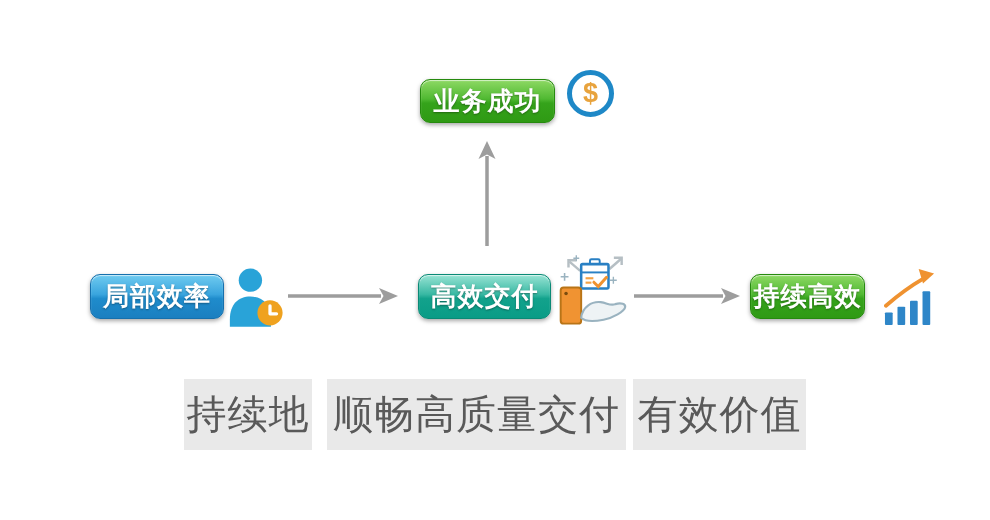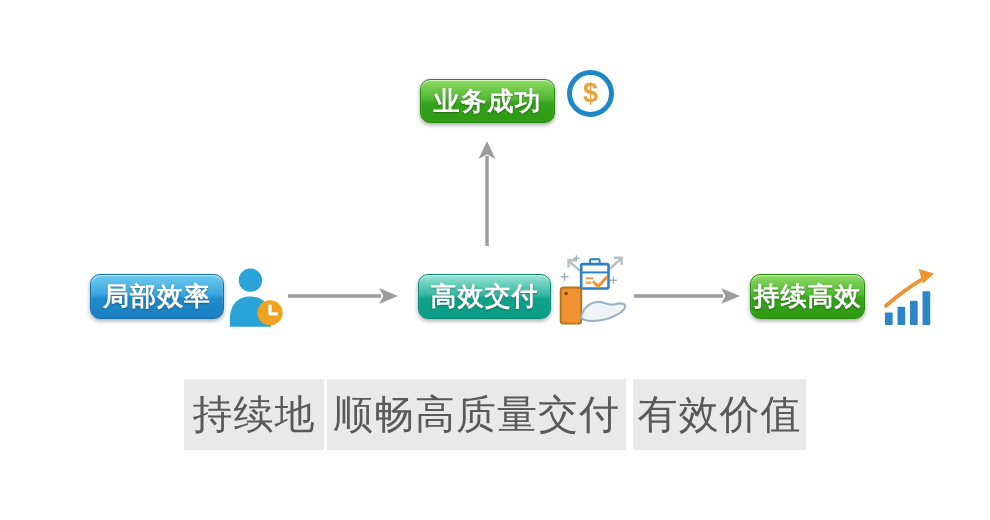--- a/index.html
+++ b/index.html
@@ -119,21 +119,21 @@
 
 <svg class="abs" style="left:884px; top:268px;" width="52" height="58" viewBox="0 0 54 60">
   <rect x="1" y="46" width="8" height="13" rx="1" fill="#2e86c8"></rect>
   <rect x="14" y="40" width="8" height="19" rx="1" fill="#2e86c8"></rect>
   <rect x="27" y="34" width="8" height="25" rx="1" fill="#2e86c8"></rect>
   <rect x="40" y="24" width="8" height="35" rx="1" fill="#2e86c8"></rect>
   <path d="M2,39 C15,28 27,19 40,11.5" stroke="#ef9230" stroke-width="4" fill="none" stroke-linecap="round"></path>
   <polygon points="36,1 52,5.5 40.5,16" fill="#ef9230"></polygon>
 </svg>
 
-<div class="footseg" style="left:184px; width:140px;">
+<div class="footseg" style="left:184px; width:128px;">
   <span>持续地</span>
 </div>
 <div class="footseg" style="left:327px; width:299px;">
   <span>顺畅高质量交付</span>
 </div>
 <div class="footseg" style="left:633px; width:173px;text-align:right;">
   <span>有效价值</span>
 </div>
 
 </body></html>

